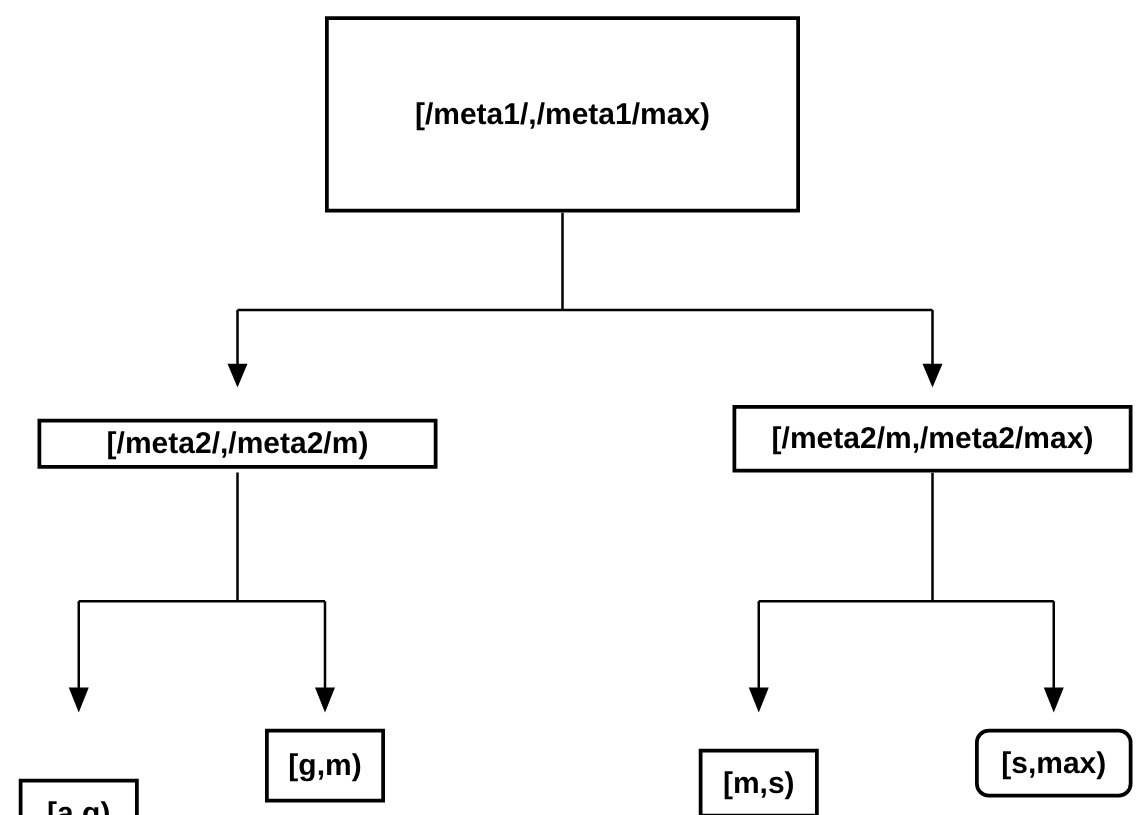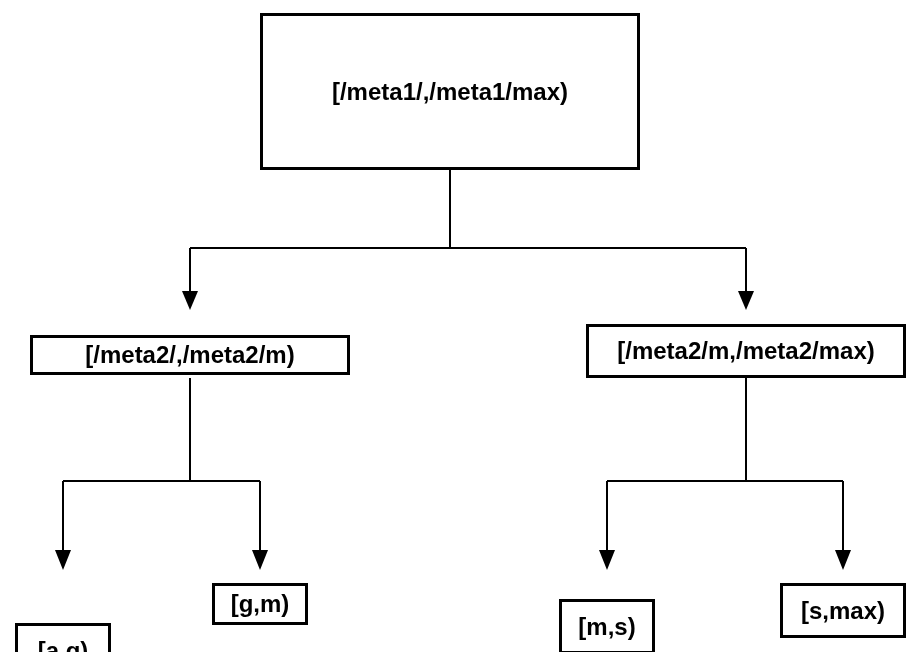--- a/index.html
+++ b/index.html
@@ -42,23 +42,23 @@
     box-sizing: border-box;
     color: var(--text, #000000);
     font-weight: bold;
     font-size: 24px;
     white-space: nowrap;
   }
   .node-root   { left: 260px; top: 13px;  width: 380px; height: 157px; }
   .node-left   { left: 30px;  top: 324px; width: 320px; height: 40px; margin-top: 11px;  }
   .node-right  { left: 586px; top: 324px; width: 320px; height: 54px;  }
   .node-leaf-ag   { left: 15px;  top: 583px; width: 96px;  height: 55px; margin-top: 40px; }
-  .node-leaf-gm   { left: 212px; top: 583px; width: 96px;  height: 42px; }
+  .node-leaf-gm   { left: 212px; top: 583px; width: 96px;  height: 59px; }
   .node-leaf-ms   { left: 559px; top: 583px; width: 96px;  height: 55px; margin-top: 16px; }
-  .node-leaf-smax { left: 780px; top: 583px; width: 126px; height: 55px; }
+  .node-leaf-smax { left: 780px; top: 583px; width: 126px; height: 55px; border-radius: 11px; }
 </style>
 </head>
 <body>
 
 <div class="canvas">
 
   <svg class="edges" viewBox="0 0 912 652" xmlns="http://www.w3.org/2000/svg">
 
     <g>
       <path d="M450,170 V248 M190,248 H746 M190,248 V292 M746,248 V292"></path>

